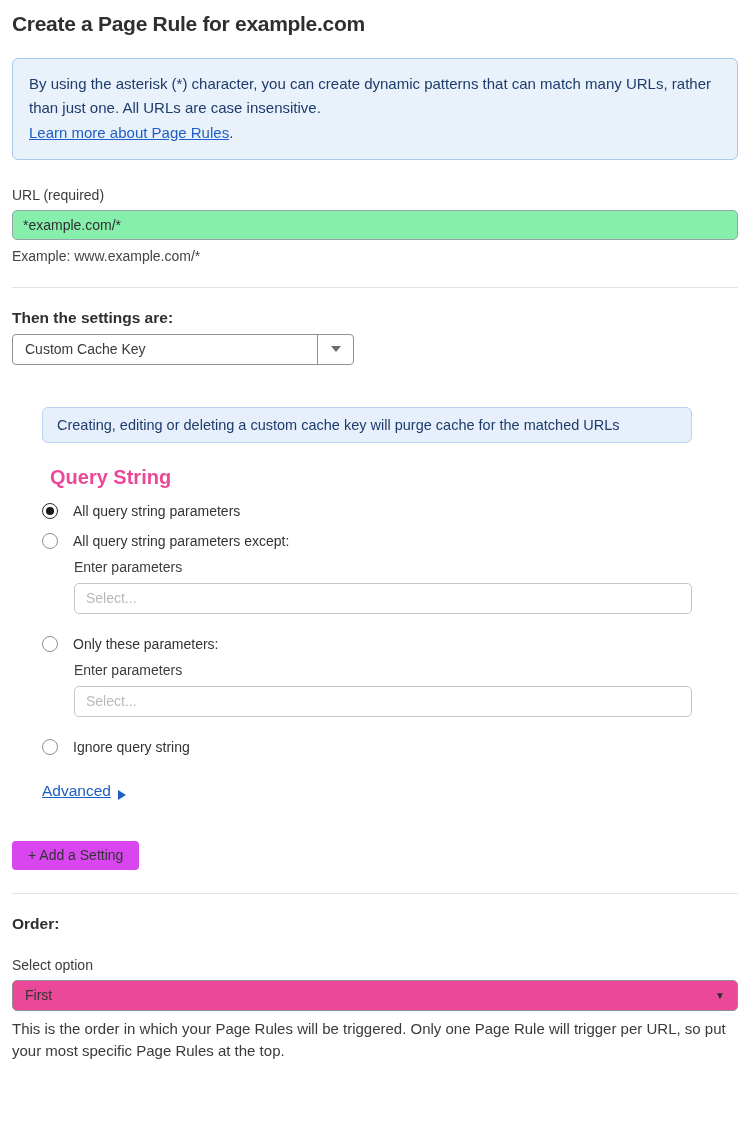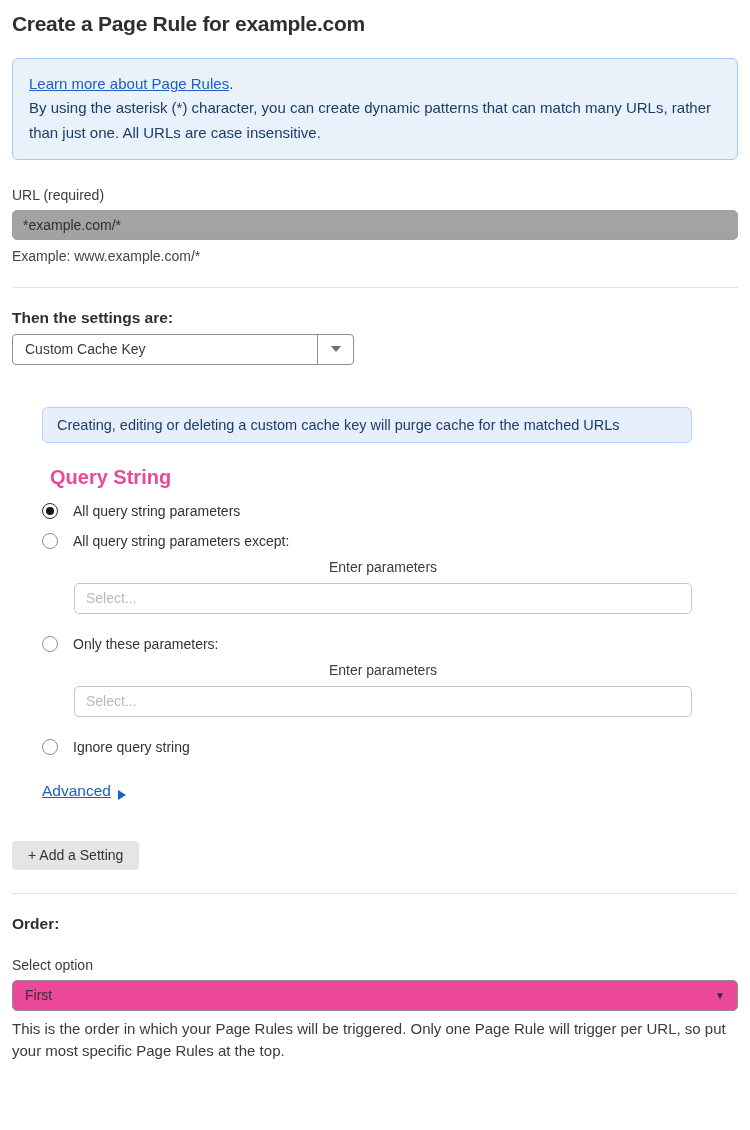--- a/index.html
+++ b/index.html
@@ -20,21 +20,21 @@
     margin-top: 22px; background: #e9f1fb; border: 1px solid #abc9ec;
     border-radius: 6px; padding: 13px 16px 14px; color: #1d3c6b;
     font-size: 15px; line-height: 1.62;
   }
   .info-box .info-heading { font-weight: bold; }
   .link { color: #1d5fc4; text-decoration: underline; cursor: pointer; }
 
   .field-label { margin-top: 27px; font-size: 14px; color: #3c3c3c; }
   .url-input {
     display: block; margin-top: 7px; width: 100%; height: 30px;
-    background: #a3a3a3; border: 1px solid #97a0ab; border-radius: 5px;
+    background: #86efac; border: 1px solid #97a0ab; border-radius: 5px;
     padding: 0 10px; font-size: 14px; color: #2f2f2f;
     font-family: "Liberation Sans", sans-serif;
   }
   .helper-text { margin-top: 8px; font-size: 14px; color: #444; }
 
   hr.divider { border: none; border-top: 1px solid #e3e3e3; margin: 23px 0 0; }
 
   .section-heading { margin-top: 21px; font-size: 15.5px; font-weight: bold; color: #2f2f2f; }
   .sub-label { margin-top: 24px; font-size: 14px; color: #3c3c3c; }
 
@@ -73,40 +73,40 @@
   }
   .radio.checked { border-color: #2d2d2d; }
   .radio.checked::after {
     content: ""; position: absolute; left: 50%; top: 50%;
     width: 8px; height: 8px; border-radius: 50%; background: #161616;
     transform: translate(-50%, -50%);
   }
   .radio-label { font-size: 14px; color: #333; }
 
   .sub-block { margin-left: 32px; margin-right: 46px; }
-  .sub-block .enter-label { margin-top: 10px; font-size: 14px; color: #3c3c3c; text-align: center; }
+  .sub-block .enter-label { margin-top: 10px; font-size: 14px; color: #3c3c3c; }
   .select-input {
     display: block; margin-top: 8px; width: 100%; height: 31px;
     border: 1px solid #c6c6c6; border-radius: 5px; padding: 0 11px;
     font-size: 14px; color: #333; background: #fff;
     font-family: "Liberation Sans", sans-serif;
   }
   .select-input::placeholder { color: #b9b9b9; opacity: 1; }
 
   .advanced-link {
     margin-top: 27px; display: flex; align-items: flex-end; gap: 7px;
     font-size: 15.5px; cursor: pointer; width: fit-content;
   }
   .advanced-arrow {
     width: 0; height: 0; border-top: 5.5px solid transparent;
     border-bottom: 5.5px solid transparent; border-left: 8px solid #1d5fc4;
   }
 
   .add-setting-btn {
-    margin-top: 41px; background: #e5e5e5; border: none; border-radius: 4px;
+    margin-top: 41px; background: #d946ef; border: none; border-radius: 4px;
     height: 29px; padding: 0 16px; font-size: 14px; color: #333;
     font-family: "Liberation Sans", sans-serif; cursor: pointer;
   }
 
   .order-select {
     margin-top: 7px; width: 100%; height: 31px; border: 1px solid #8f8f8f;
     border-radius: 5px; display: flex; align-items: center;
     justify-content: space-between; padding: 0 12px; cursor: pointer;
     font-size: 14px; color: #333; background: #ec4899;
   }
@@ -115,22 +115,22 @@
   .order-helper { margin-top: 7px; font-size: 15px; color: #3a3a3a; line-height: 1.5; }
 </style>
 </head>
 <body>
 
 <div class="page">
 
   <h1 class="page-title">Create a Page Rule for example.com</h1>
 
   <div class="info-box">
+    <div>By using the asterisk (*) character, you can create dynamic patterns that can match many URLs, rather than just one. All URLs are case insensitive.</div>
     <div><span class="link">Learn more about Page Rules</span><span>.</span></div>
-    <div>By using the asterisk (*) character, you can create dynamic patterns that can match many URLs, rather than just one. All URLs are case insensitive.</div>
   </div>
 
   <div class="field-label">URL (required)</div>
   <input class="url-input" type="text" value="*example.com/*" style="">
   <div class="helper-text">Example: www.example.com/*</div>
 
   <hr class="divider">
 
   <div class="section-heading">Then the settings are:</div>
 

